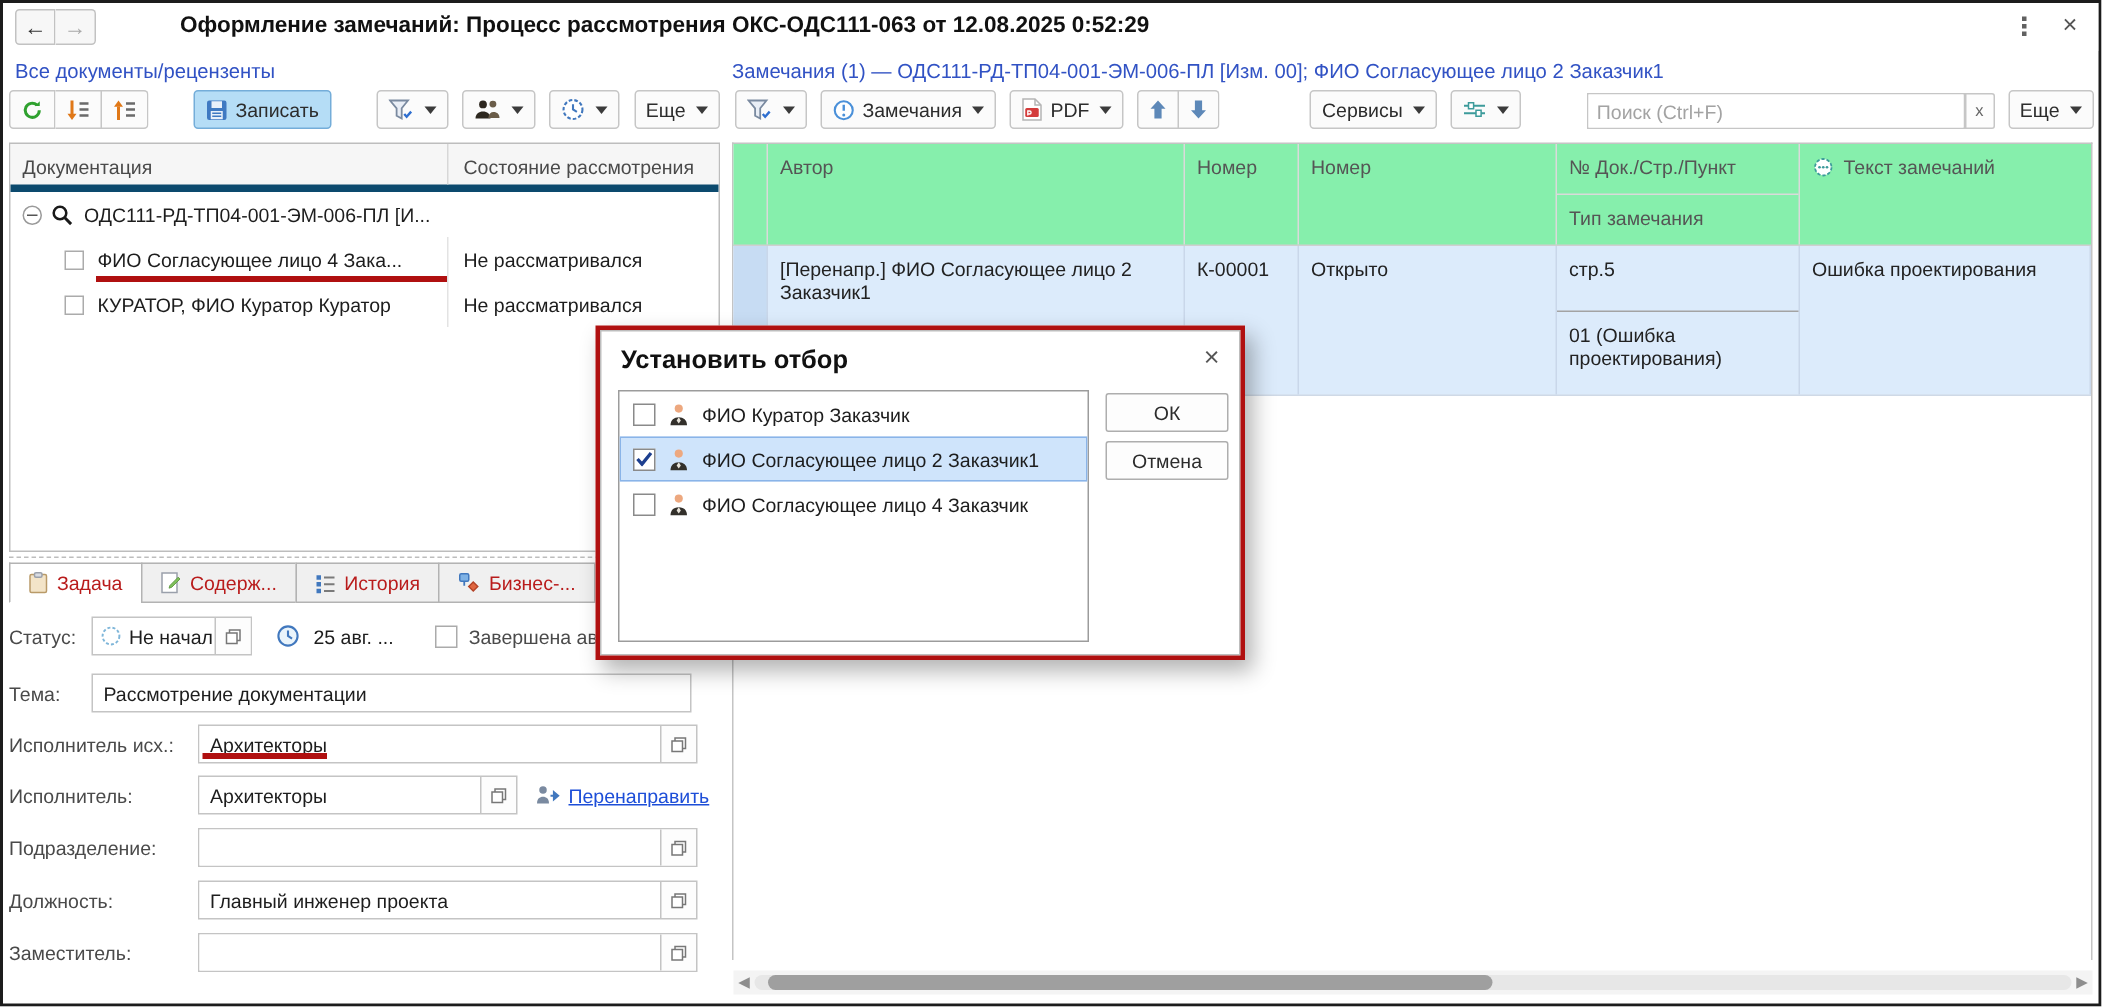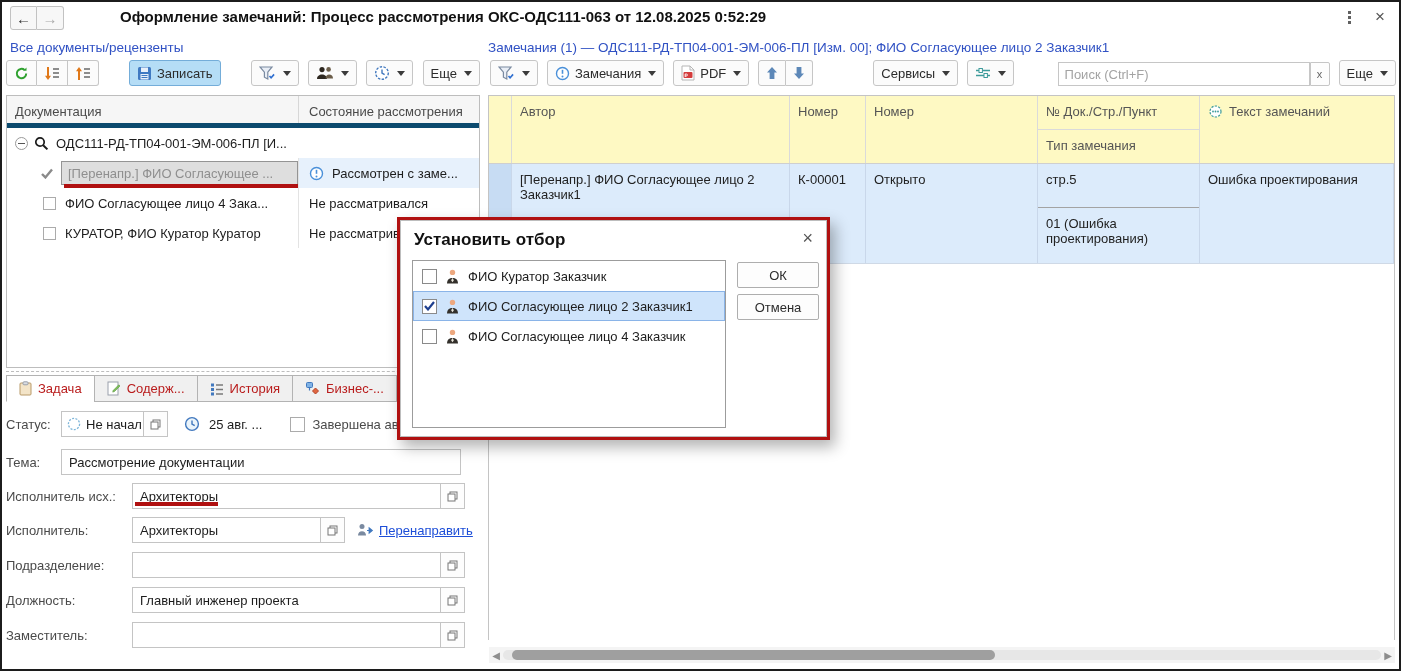--- a/index.html
+++ b/index.html
@@ -65,21 +65,21 @@
   .form { position:absolute; left:4px; top:404px; width:474px; }
   .frow { position:absolute; left:0; height:28px; display:flex; align-items:center; }
   .flabel { color:#4a4a4a; white-space:nowrap; }
   .field { height:26px; border:1px solid #c4c4c4; display:flex; align-items:center; background:#fff; }
   .field input { border:none; outline:none; height:100%; width:100%; padding:0 7px; font:inherit; color:#1d1d1d; }
   .pickbtn { width:24px; height:100%; border-left:1px solid #c4c4c4; display:flex; align-items:center; justify-content:center; background:#fdfdfd; cursor:pointer; flex:none; }
   .link { color:#1d4ed8; text-decoration:underline; white-space:nowrap; cursor:pointer; }
 
   
   .rtable { position:absolute; left:486px; top:93px; width:907px; height:545px; border:1px solid #c4c4c4; border-bottom:none; background:#fff; }
-  .rhdr { display:flex; height:68px; background:#fef9c3; border-bottom:1px solid #cfcfcf; color:#555; }
+  .rhdr { display:flex; height:68px; background:#86efac; border-bottom:1px solid #cfcfcf; color:#555; }
   .rcol { border-right:1px solid #dadada; padding:8px 8px 0 8px; }
   .rcol:last-child { border-right:none; }
   .w-sel { width:23px; padding:0; } .w-author { width:278px; } .w-num { width:76px; } .w-status { width:172px; } .w-doc { width:162px; padding:0; } .w-text { flex:1; }
   .doc-split-top { height:34px; padding:8px 8px 0 8px; border-bottom:1px solid #dadada; }
   .doc-split-bot { padding:8px 8px 0 8px; }
   .rrow { display:flex; min-height:100px; background:#dcebfb; border-bottom:1px solid #cfd9e6; }
   .rrow .rcol { border-right:1px solid #c9d7ea; padding-top:8px; color:#222; }
   .rrow .w-sel { background:#c7dcf3; }
   .rrow .w-doc .doc-split-top { border-bottom:1px solid #a3a3a3; height:44px; }
 
@@ -307,40 +307,20 @@
             <svg width="15" height="15" viewBox="0 0 15 15">
               <circle cx="6" cy="6" r="4.2" fill="none" stroke="#1a1a1a" stroke-width="1.7"></circle>
               <path d="M9.2 9.2L13.4 13.4" stroke="#1a1a1a" stroke-width="2"></path>
             </svg>
           </span>
         <span class="muted-ellipsis">ОДС111-РД-ТП04-001-ЭМ-006-ПЛ [И...</span>
       </div>
       <div class="c2"></div>
     </div>
 
-    <div class="lrow hl">
-      <div class="c1">
-        <span class="icon" style="margin:0 8px 0 34px;">
-            <svg width="12" height="11" viewBox="0 0 12 11">
-              <path d="M1 6l3.4 3.4L11 1.4" fill="none" stroke="#8a8a8a" stroke-width="2.4"></path>
-            </svg>
-          </span>
-        <span class="gray-editor">[Перенапр.] ФИО Согласующее ...</span>
-      </div>
-      <div class="c2">
-        <span class="icon" style="margin-right:8px;">
-            <svg width="15" height="15" viewBox="0 0 15 15">
-              <circle cx="7.5" cy="7.5" r="6" fill="#fff" stroke="#4a90d9" stroke-width="1.4"></circle>
-              <path d="M7.5 3.8v4" stroke="#4a90d9" stroke-width="1.6"></path>
-              <circle cx="7.5" cy="10.6" r="1" fill="#4a90d9"></circle>
-            </svg>
-          </span>
-        <span class="muted-ellipsis">Рассмотрен с заме...</span>
-      </div>
-    </div>
 
     <div class="lrow">
       <div class="c1">
         <span class="chk" style="margin:0 9px 0 36px;"></span>
         <span class="muted-ellipsis">ФИО Согласующее лицо 4 Зака...</span>
       </div>
       <div class="c2">
           <span class="muted-ellipsis">Не рассматривался</span>
         </div>
     </div>

